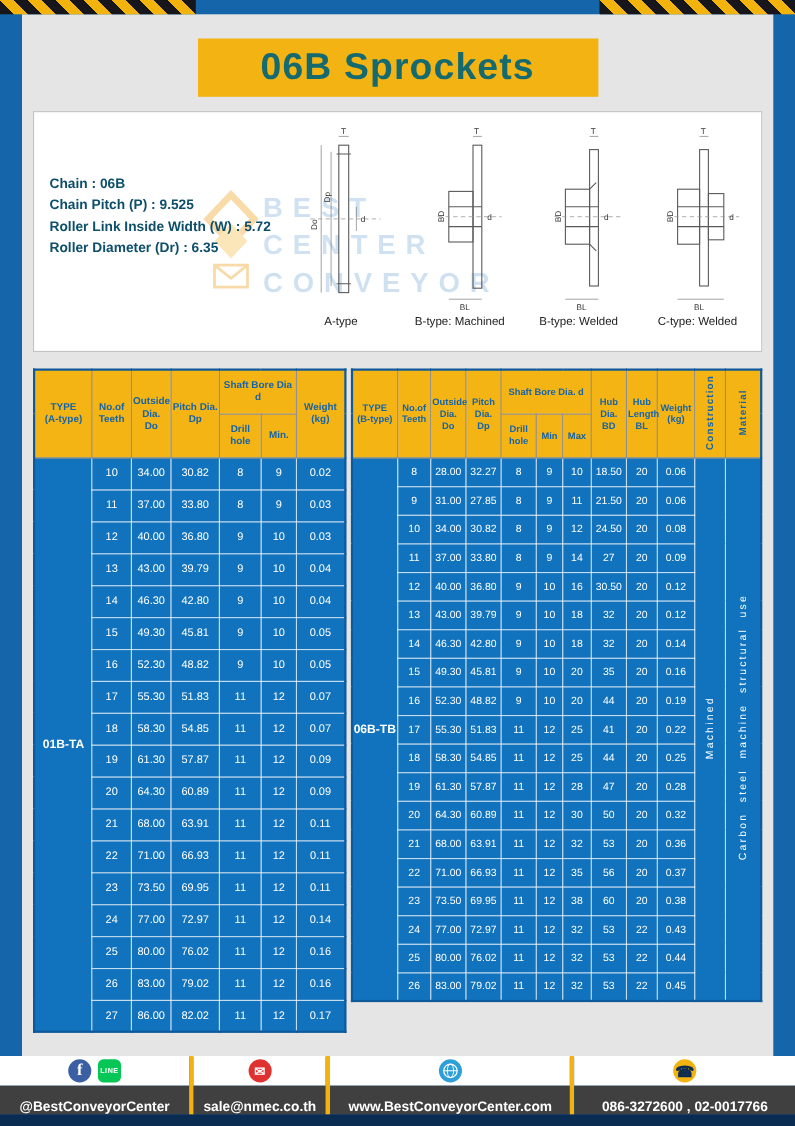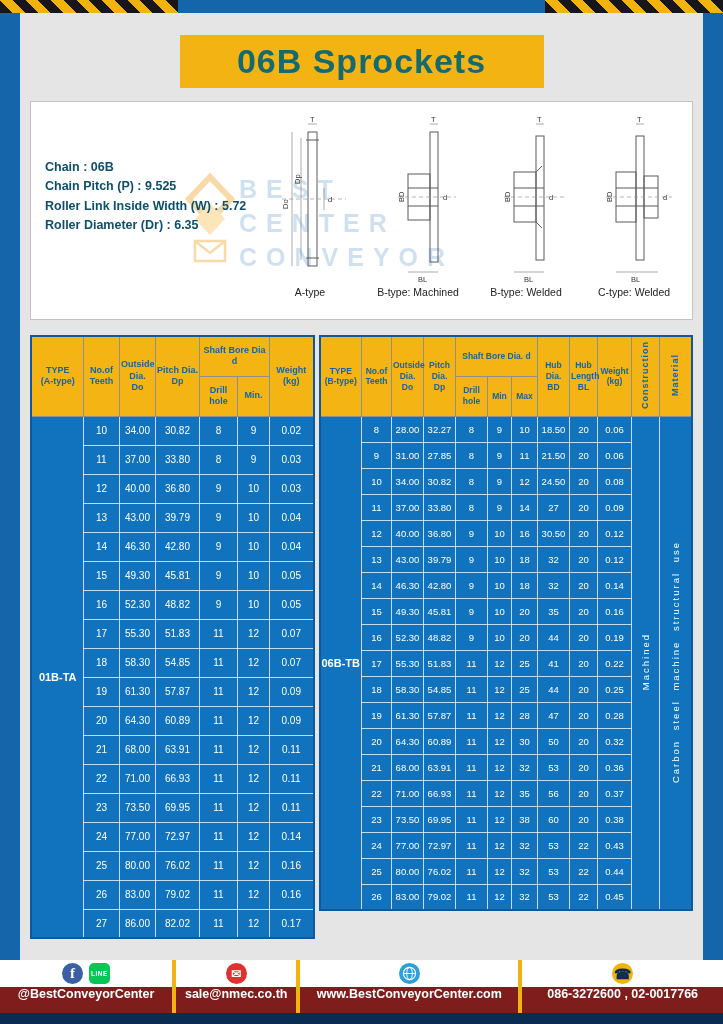--- a/index.html
+++ b/index.html
@@ -41,21 +41,21 @@
   .type-cell span { font-size:11px; font-weight:bold; }
   th.vert-th span, td.vcell span { display:inline-block; writing-mode:vertical-rl; transform:rotate(180deg); }
   th.vert-th span { font-size:9px; letter-spacing:1px; }
   td.vcell span { font-size:9.5px; letter-spacing:2px; word-spacing:5px; }
 
   .footer { position:absolute; left:0; right:0; bottom:0; z-index:6; }
   .f-row { display:flex; align-items:stretch; }
   .f-sec { display:flex; flex-direction:column; }
   .f-sec:nth-child(1){flex:1.5;} .f-sec:nth-child(3){flex:1.05;} .f-sec:nth-child(5){flex:1.9;} .f-sec:nth-child(7){flex:1.75;}
   .f-icons { height:27px; background:#fff; display:flex; align-items:center; justify-content:center; gap:6px; }
-  .f-text { height:26px; background:#7f1d1d; display:flex; align-items:flex-start; justify-content:center; }
+  .f-text { height:26px; background:#404040; display:flex; align-items:flex-end; justify-content:center; }
   .f-text span { color:#fff; font-weight:bold; font-size:12.5px; white-space:nowrap; }
   .f-divider { width:4px; background:#f2b310; }
   .navy-strip { height:11px; background:#0a2b52; }
 
   .icn { display:inline-flex; align-items:center; justify-content:center; width:21px; height:21px; border-radius:50%; color:#fff; font-weight:bold; }
   .icn.fb { background:#3b5fa3; font-family:"Liberation Serif", serif; font-size:15px; }
   .icn.line { background:#06c755; border-radius:5px; font-size:6.5px; letter-spacing:.5px; }
   .icn.mail { background:#e03131; font-size:12px; }
   .icn.globe { background:#2f9fd8; }
   .icn.phone { background:#f2b310; color:#0a2b52; font-size:14px; }

